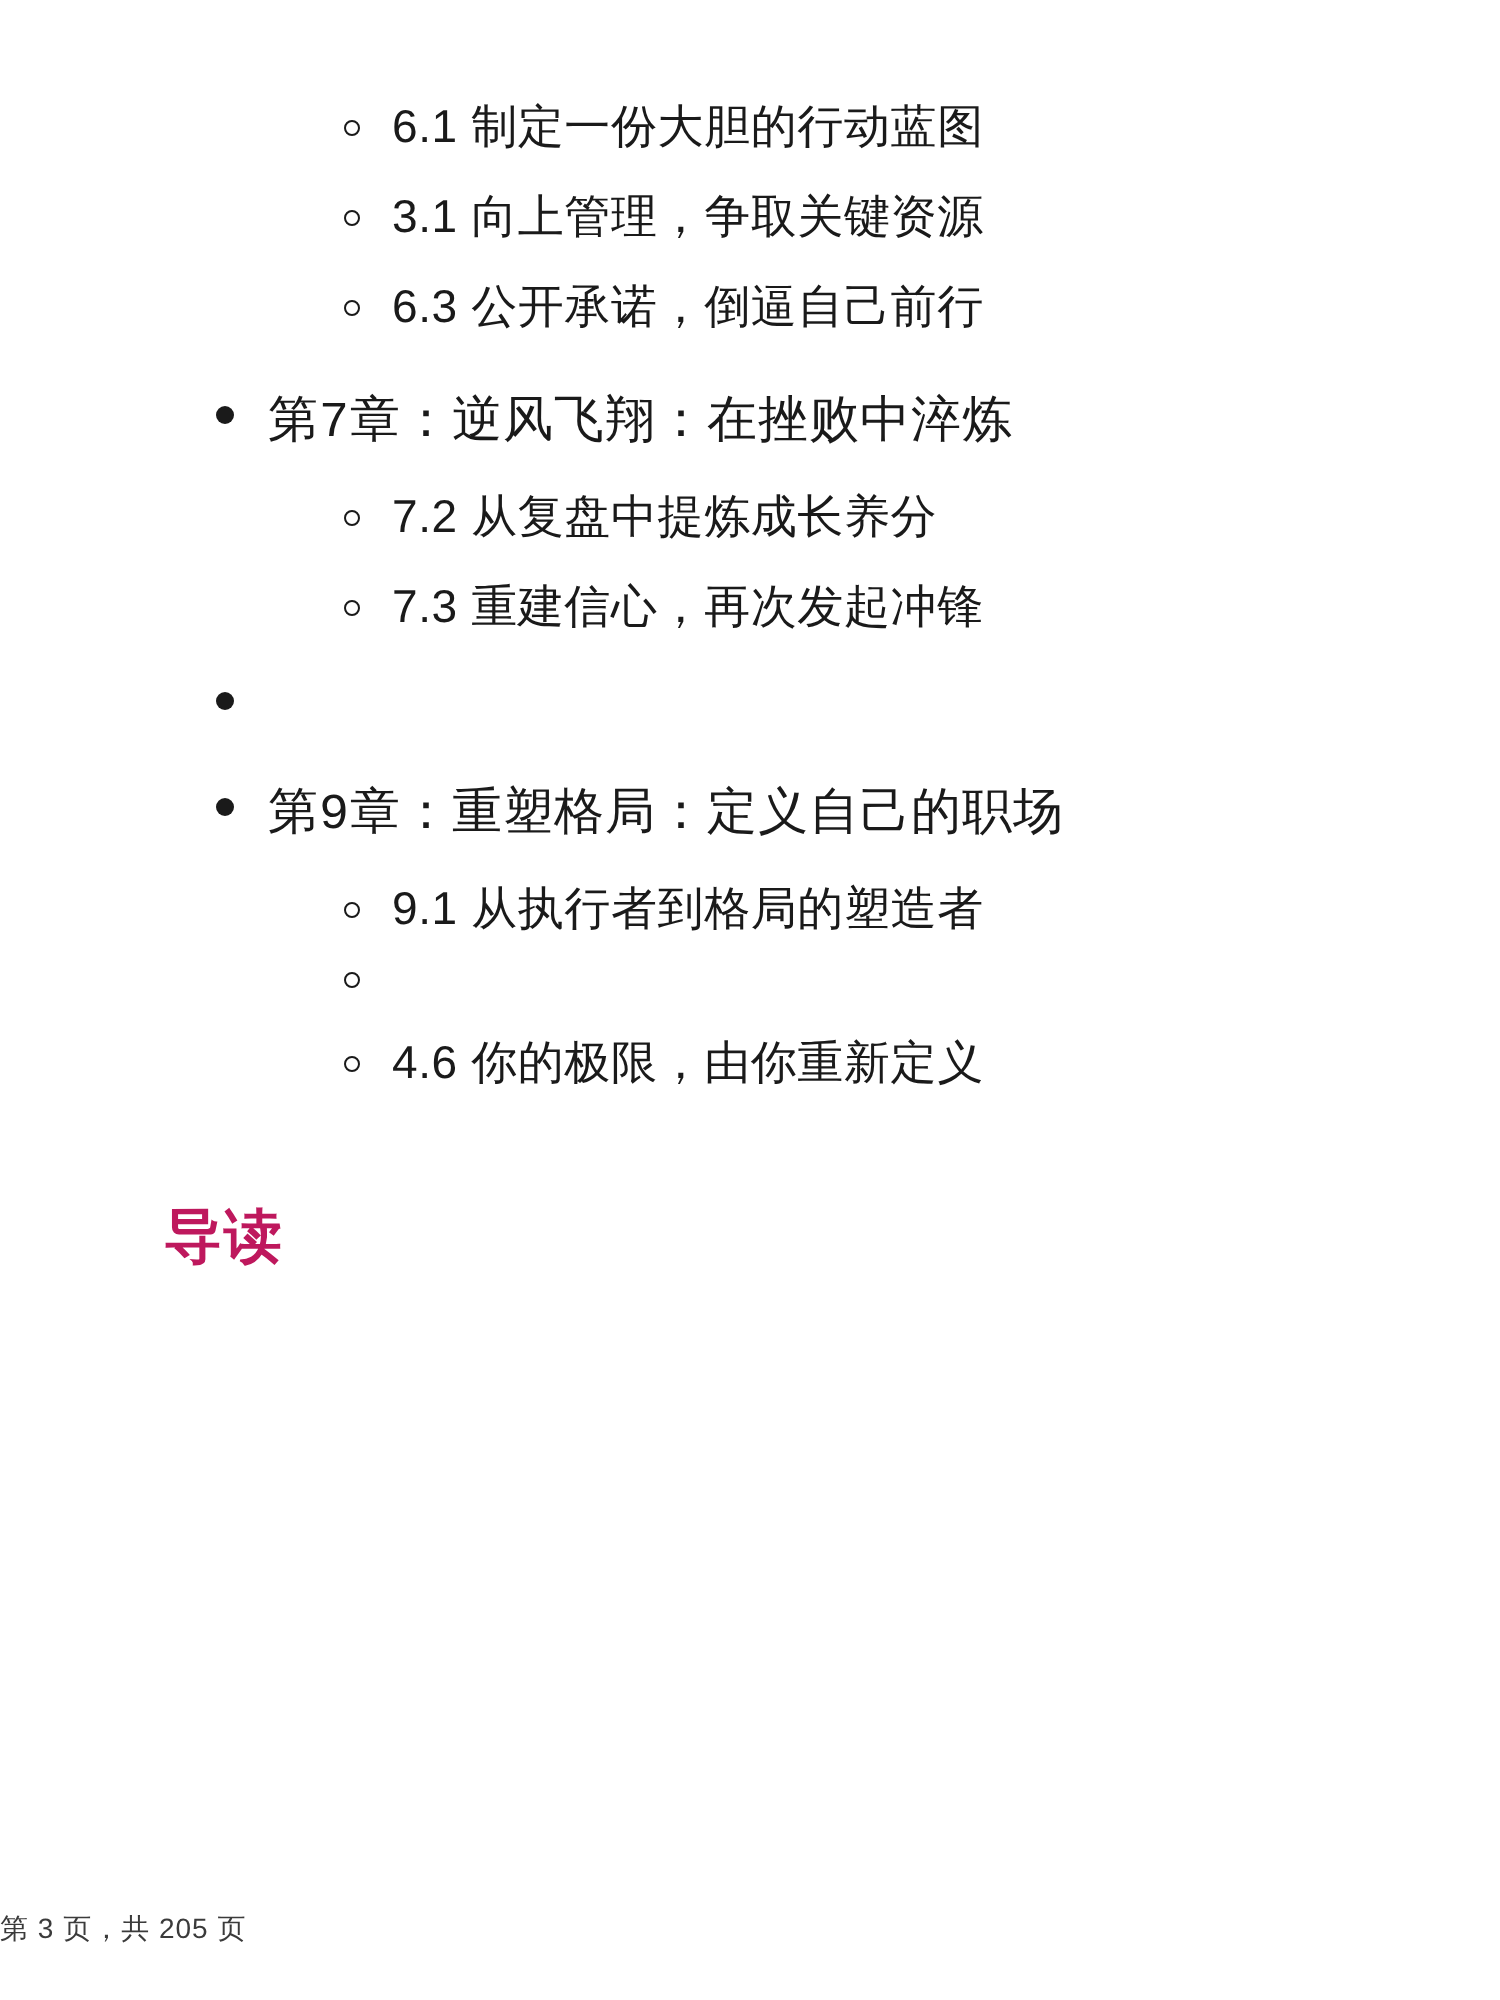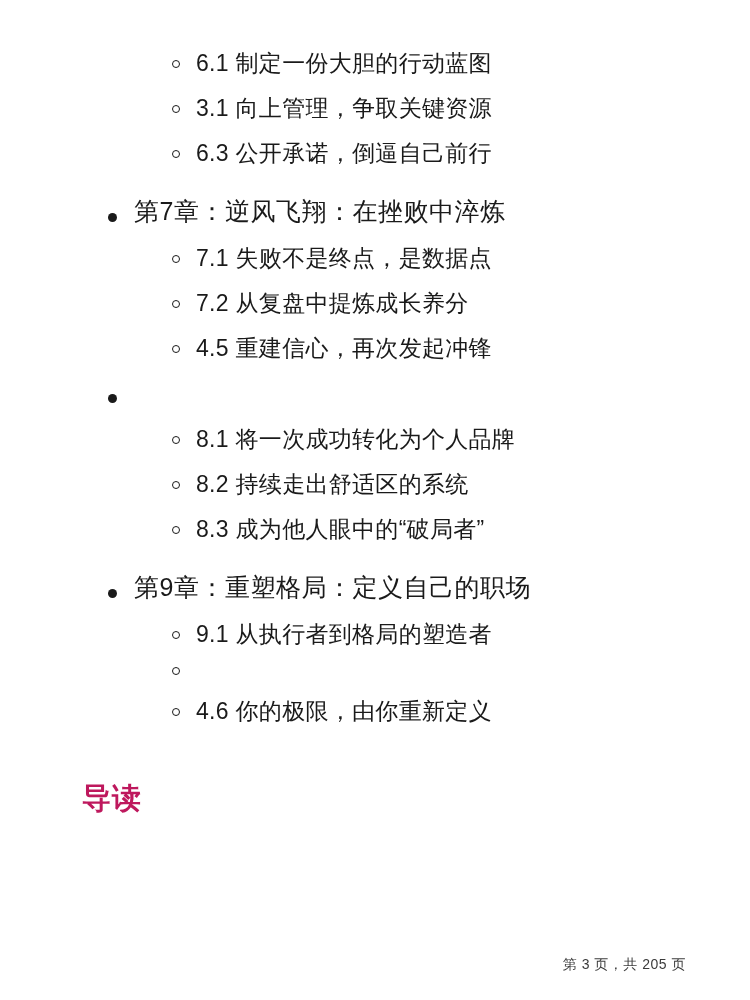--- a/index.html
+++ b/index.html
@@ -26,23 +26,24 @@
     list-style: none;
     margin: 0;
     padding: 0;
   }
   .toc-chapter {
     margin: 0;
     padding: 0;
   }
   .chapter-row {
     display: flex;
-    align-items: flex-end;
+    align-items: center;
     margin: 26px 0 14px 0;
     padding-left: 48px;
+    font-family: Liberation Mono, monospace;
   }
   .chapter-row .marker {
     width: 26px;
     flex: 0 0 26px;
     font-size: 20px;
     line-height: 1;
     color: #1a1a1a;
     position: relative;
     top: -3px;
   }
@@ -102,21 +103,21 @@
     font-size: 29px;
     font-weight: bold;
     color: #be185d;
     letter-spacing: 1px;
   }
   .footer {
     position: absolute;
     left: 0;
     right: 0;
     bottom: 26px;
-    text-align: right;
+    text-align: left;
     font-size: 14px;
     color: #3b3b3b;
     letter-spacing: 0.5px;
   }
 </style>
 </head>
 <body>
 
 <div class="page">
 
@@ -140,51 +141,33 @@
     </li>
 
     <li class="toc-chapter">
       <div class="chapter-row">
         <span class="marker"></span>
         <span class="chapter-title">第7章：逆风飞翔：在挫败中淬炼</span>
       </div>
       <ul class="sub-list">
         <li class="sub-row">
           <span class="marker"></span>
-          <span class="sub-title">7.1 失败不是终点，是数据点</span>
-        </li>
-        <li class="sub-row">
-          <span class="marker"></span>
           <span class="sub-title">7.2 从复盘中提炼成长养分</span>
         </li>
         <li class="sub-row">
           <span class="marker"></span>
-          <span class="sub-title">4.5 重建信心，再次发起冲锋</span>
+          <span class="sub-title">7.3 重建信心，再次发起冲锋</span>
         </li>
       </ul>
     </li>
 
     <li class="toc-chapter">
       <div class="chapter-row">
         <span class="marker"></span>
       </div>
-      <ul class="sub-list">
-        <li class="sub-row">
-          <span class="marker"></span>
-          <span class="sub-title">8.1 将一次成功转化为个人品牌</span>
-        </li>
-        <li class="sub-row">
-          <span class="marker"></span>
-          <span class="sub-title">8.2 持续走出舒适区的系统</span>
-        </li>
-        <li class="sub-row">
-          <span class="marker"></span>
-          <span class="sub-title">8.3 成为他人眼中的“破局者”</span>
-        </li>
-      </ul>
     </li>
 
     <li class="toc-chapter">
       <div class="chapter-row">
         <span class="marker"></span>
         <span class="chapter-title">第9章：重塑格局：定义自己的职场</span>
       </div>
       <ul class="sub-list">
         <li class="sub-row">
           <span class="marker"></span>

